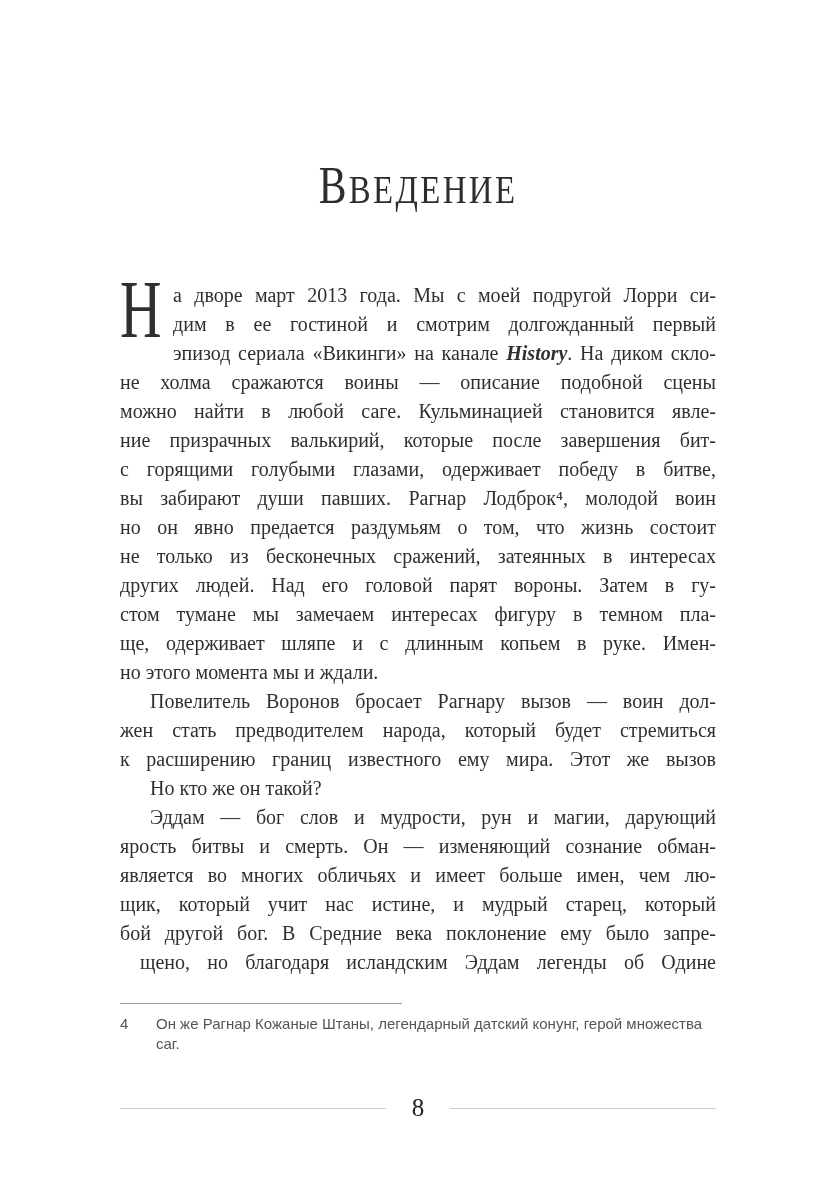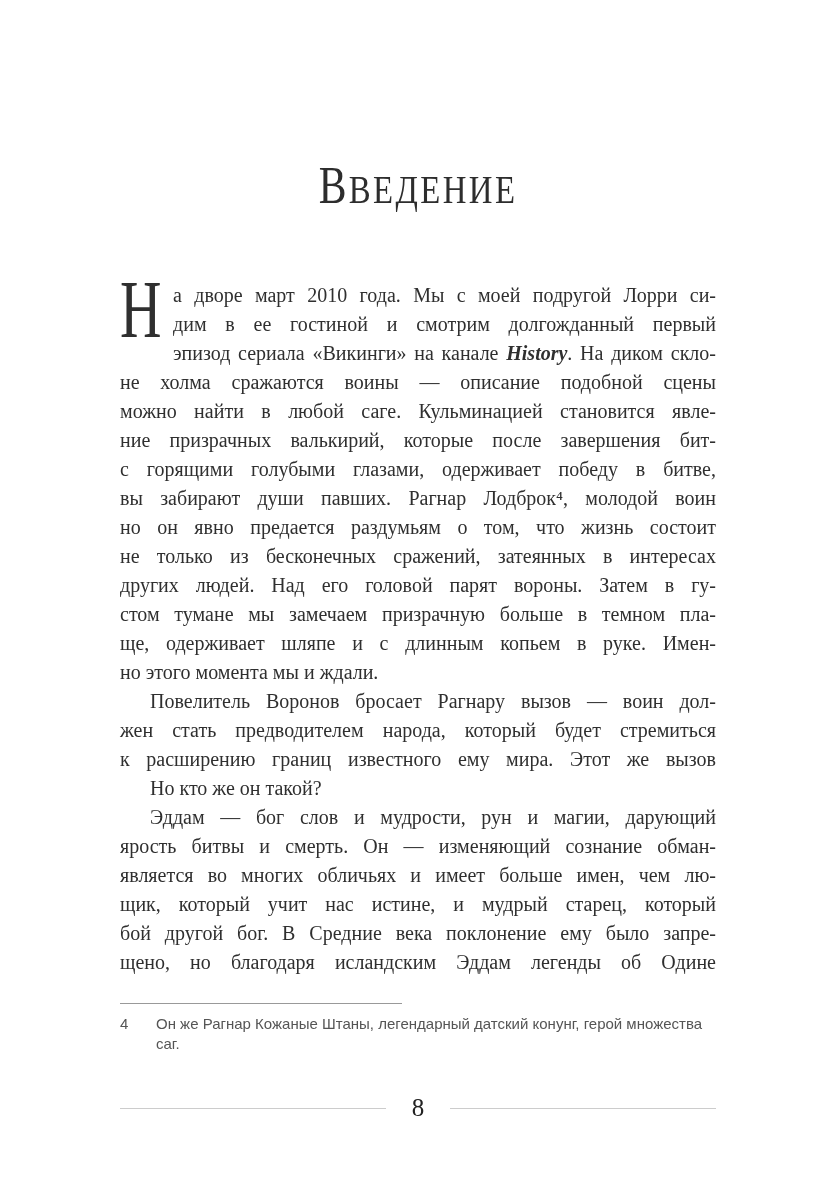--- a/index.html
+++ b/index.html
@@ -24,21 +24,21 @@
   .t-first{font-size:52px;line-height:52px;}
   .t-rest{font-size:41px;line-height:52px;}
 
   
   .content{
     position:absolute;top:281px;left:120px;width:596px;
     font-size:20px;line-height:29px;
   }
   .line{text-align:justify;text-align-last:justify;}
   .line.last{text-align-last:left;}
-  .continues .line.last{text-align-last:justify;}
+  .continues .line.last{text-align-last:justify;margin-left:20px;}
   .indent .line:first-child{text-indent:30px;}
   .para{margin:0;}
   em{font-style:italic;font-weight:bold;}
 
   
   .dropcap{
     float:left;width:44px;height:58px;margin:1px 9px 0 0;
   }
   .dropcap > span{
     display:inline-block;font-size:82px;line-height:56px;
@@ -75,32 +75,32 @@
 
 <div class="page">
 
   <h1 class="title"><span class="t-first">В</span><span class="t-rest">ВЕДЕНИЕ</span></h1>
 
   <div class="content">
 
     <div class="para">
       <span class="dropcap"><span>Н</span></span>
       <div>
-          <div class="line">а дворе март 2010 года. Мы с моей подругой Лорри си-</div>
+          <div class="line">а дворе март 2013 года. Мы с моей подругой Лорри си-</div>
           <div class="line">дим в ее гостиной и смотрим долгожданный первый</div>
           <div class="line">эпизод сериала «Викинги» на канале <em>History</em>. На диком скло-</div>
           <div class="line">не холма сражаются воины — описание подобной сцены</div>
           <div class="line">можно найти в любой саге. Кульминацией становится явле-</div>
           <div class="line">ние призрачных валькирий, которые после завершения бит-</div>
           <div class="line">с горящими голубыми глазами, одерживает победу в битве,</div>
           <div class="line">вы забирают души павших. Рагнар Лодброк⁴, молодой воин</div>
           <div class="line">но он явно предается раздумьям о том, что жизнь состоит</div>
           <div class="line">не только из бесконечных сражений, затеянных в интересах</div>
           <div class="line">других людей. Над его головой парят вороны. Затем в гу-</div>
-          <div class="line">стом тумане мы замечаем призрачную больше в темном пла-</div>
+          <div class="line">стом тумане мы замечаем интересах фигуру в темном пла-</div>
           <div class="line">ще, одерживает шляпе и с длинным копьем в руке. Имен-</div>
           <div class="line last">но этого момента мы и ждали.</div>
         </div>
     </div>
 
     <div class="para indent">
       <div>
           <div class="line">Повелитель Воронов бросает Рагнару вызов — воин дол-</div>
           <div class="line">жен стать предводителем народа, который будет стремиться</div>
           <div class="line">к расширению границ известного ему мира. Этот же вызов</div>

